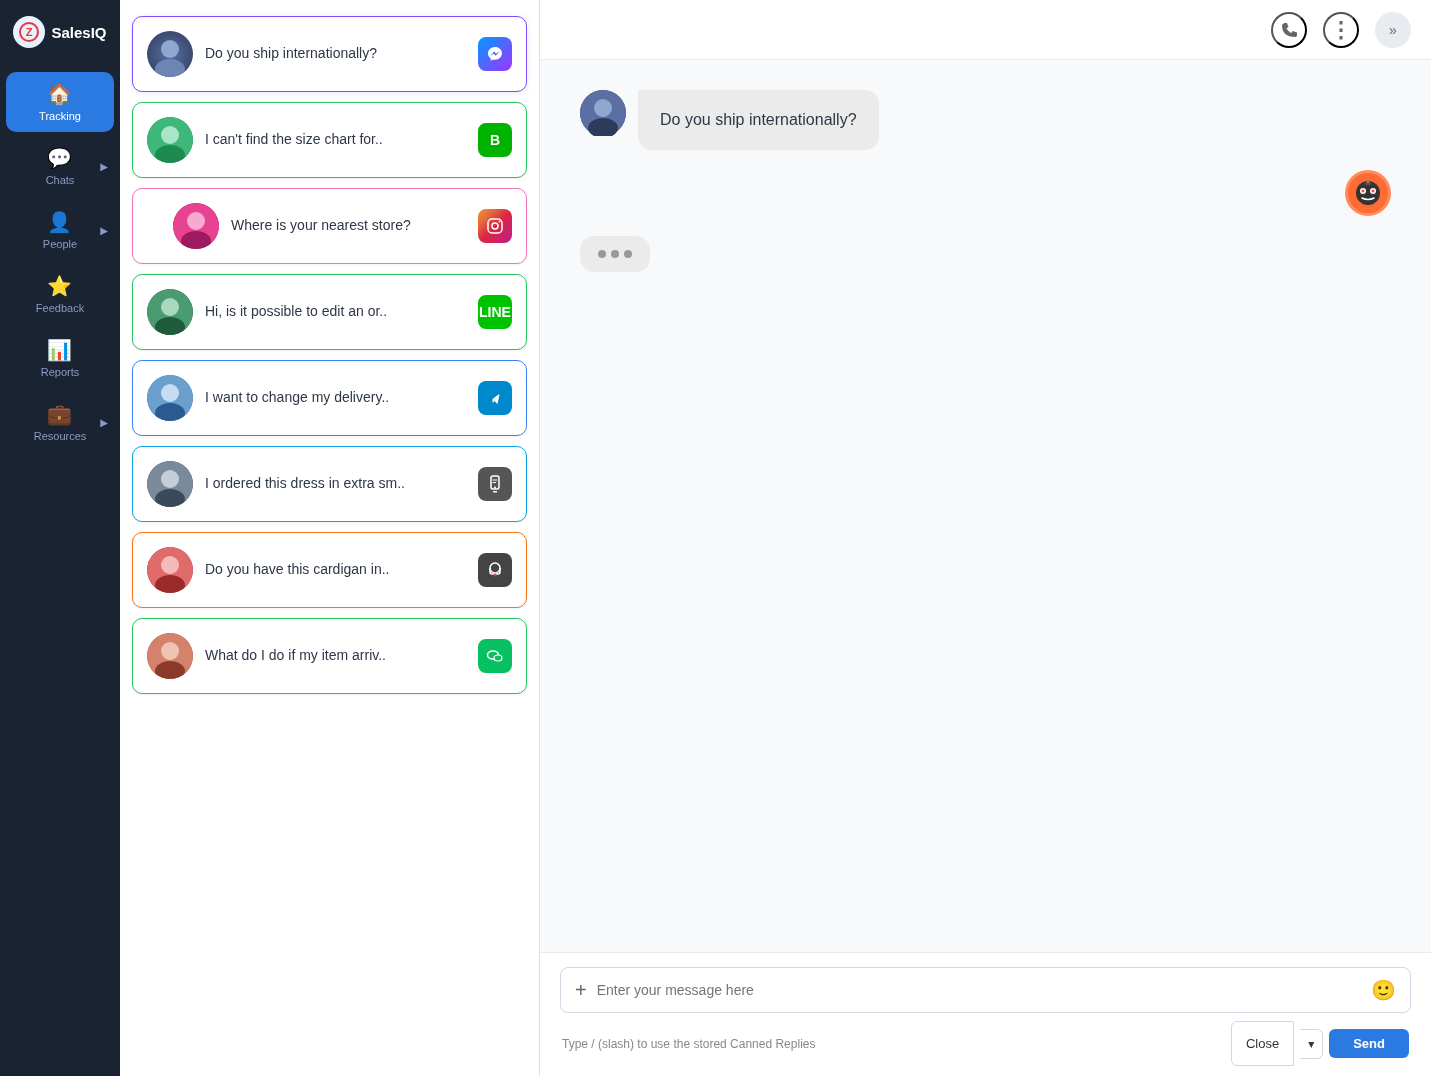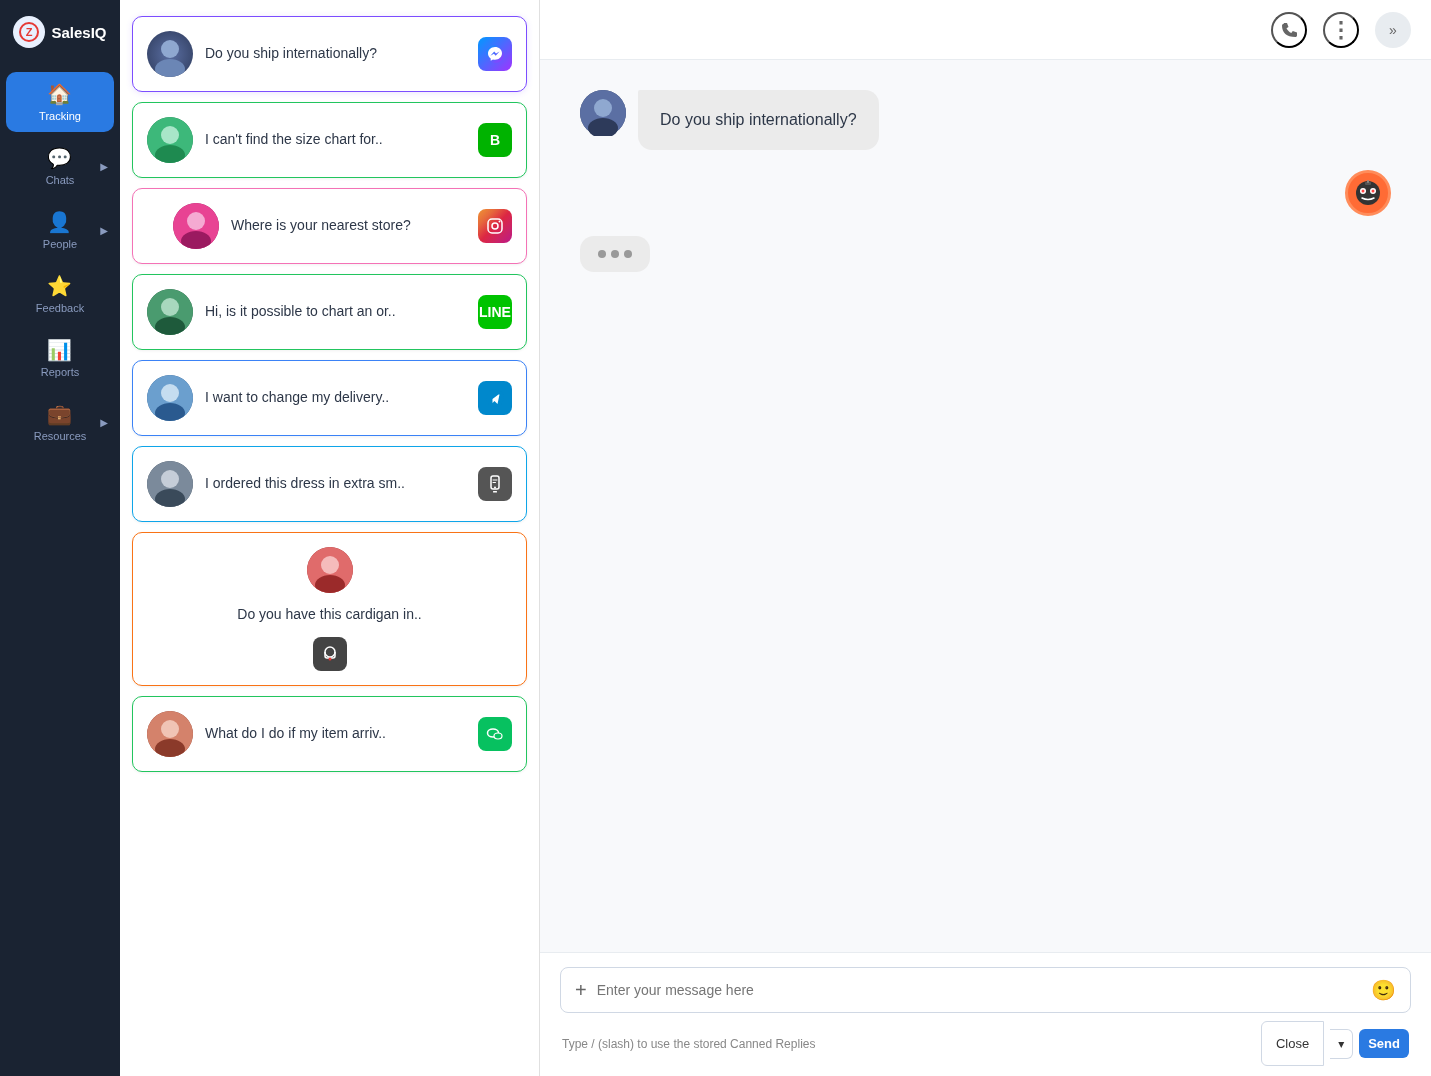--- a/index.html
+++ b/index.html
@@ -69,21 +69,21 @@
       background: white;
       gap: 12px;
       box-shadow: 0 1px 3px rgba(0,0,0,0.06);
       position: relative;
     }
     .chat-card.selected { border-color: #7c4dff; box-shadow: 0 1px 6px rgba(124,77,255,0.15); }
     .chat-card.green { border-color: #22c55e; }
     .chat-card.pink { border-color: #f472b6; padding-left: 40px; }
     .chat-card.blue { border-color: #3b82f6; }
     .chat-card.teal-blue { border-color: #0ea5e9; }
-    .chat-card.orange { border-color: #f97316; flex-direction: column; }
+    .chat-card.orange { border-color: #f97316; }
     .chat-card.green2 { border-color: #22c55e; }
 
     .chat-avatar {
       width: 46px; height: 46px; border-radius: 50%;
       flex-shrink: 0; overflow: hidden;
       display: flex; align-items: center; justify-content: center;
       font-size: 20px;
     }
     .chat-avatar.av1 { background: radial-gradient(circle, #5b6fa3, #2d3a5a); }
     .chat-avatar.av2 { background: radial-gradient(circle, #3db87a, #1a7a4a); }
@@ -232,21 +232,21 @@
       padding: 7px 8px;
       border: 1px solid #d0d8e4;
       border-left: none;
       border-radius: 0 6px 6px 0;
       background: white;
       font-size: 12px;
       cursor: pointer;
       color: #333;
     }
     .btn-send {
-      padding: 7px 9px;
+      padding: 7px 24px;
       background: #2a7ae2;
       color: white;
       border: none;
       border-radius: 6px;
       font-size: 13px;
       font-weight: 600;
       cursor: pointer;
     }
   </style>
 </head>
@@ -356,21 +356,21 @@
 
   <div class="chat-card green">
     <div class="chat-avatar av4">
       <svg width="46" height="46" viewBox="0 0 46 46">
           <circle cx="23" cy="23" r="23" fill="#4a9b6f"></circle>
           <circle cx="23" cy="18" r="9" fill="#a8d8be"></circle>
           <ellipse cx="23" cy="38" rx="15" ry="10" fill="#1e5a3b"></ellipse>
         </svg>
     </div>
     <div class="chat-content">
-      <span class="chat-message">Hi, is it possible to chart an or..</span>
+      <span class="chat-message">Hi, is it possible to edit an or..</span>
     </div>
     <div class="chat-platform-icon platform-line" style="font-size:14px;font-weight:bold;color:white;">LINE</div>
   </div>
 
   <div class="chat-card blue">
     <div class="chat-avatar av5">
       <svg width="46" height="46" viewBox="0 0 46 46">
           <circle cx="23" cy="23" r="23" fill="#6b9fce"></circle>
           <circle cx="23" cy="18" r="9" fill="#c5ddf0"></circle>
           <ellipse cx="23" cy="38" rx="15" ry="10" fill="#2a5a8f"></ellipse>

